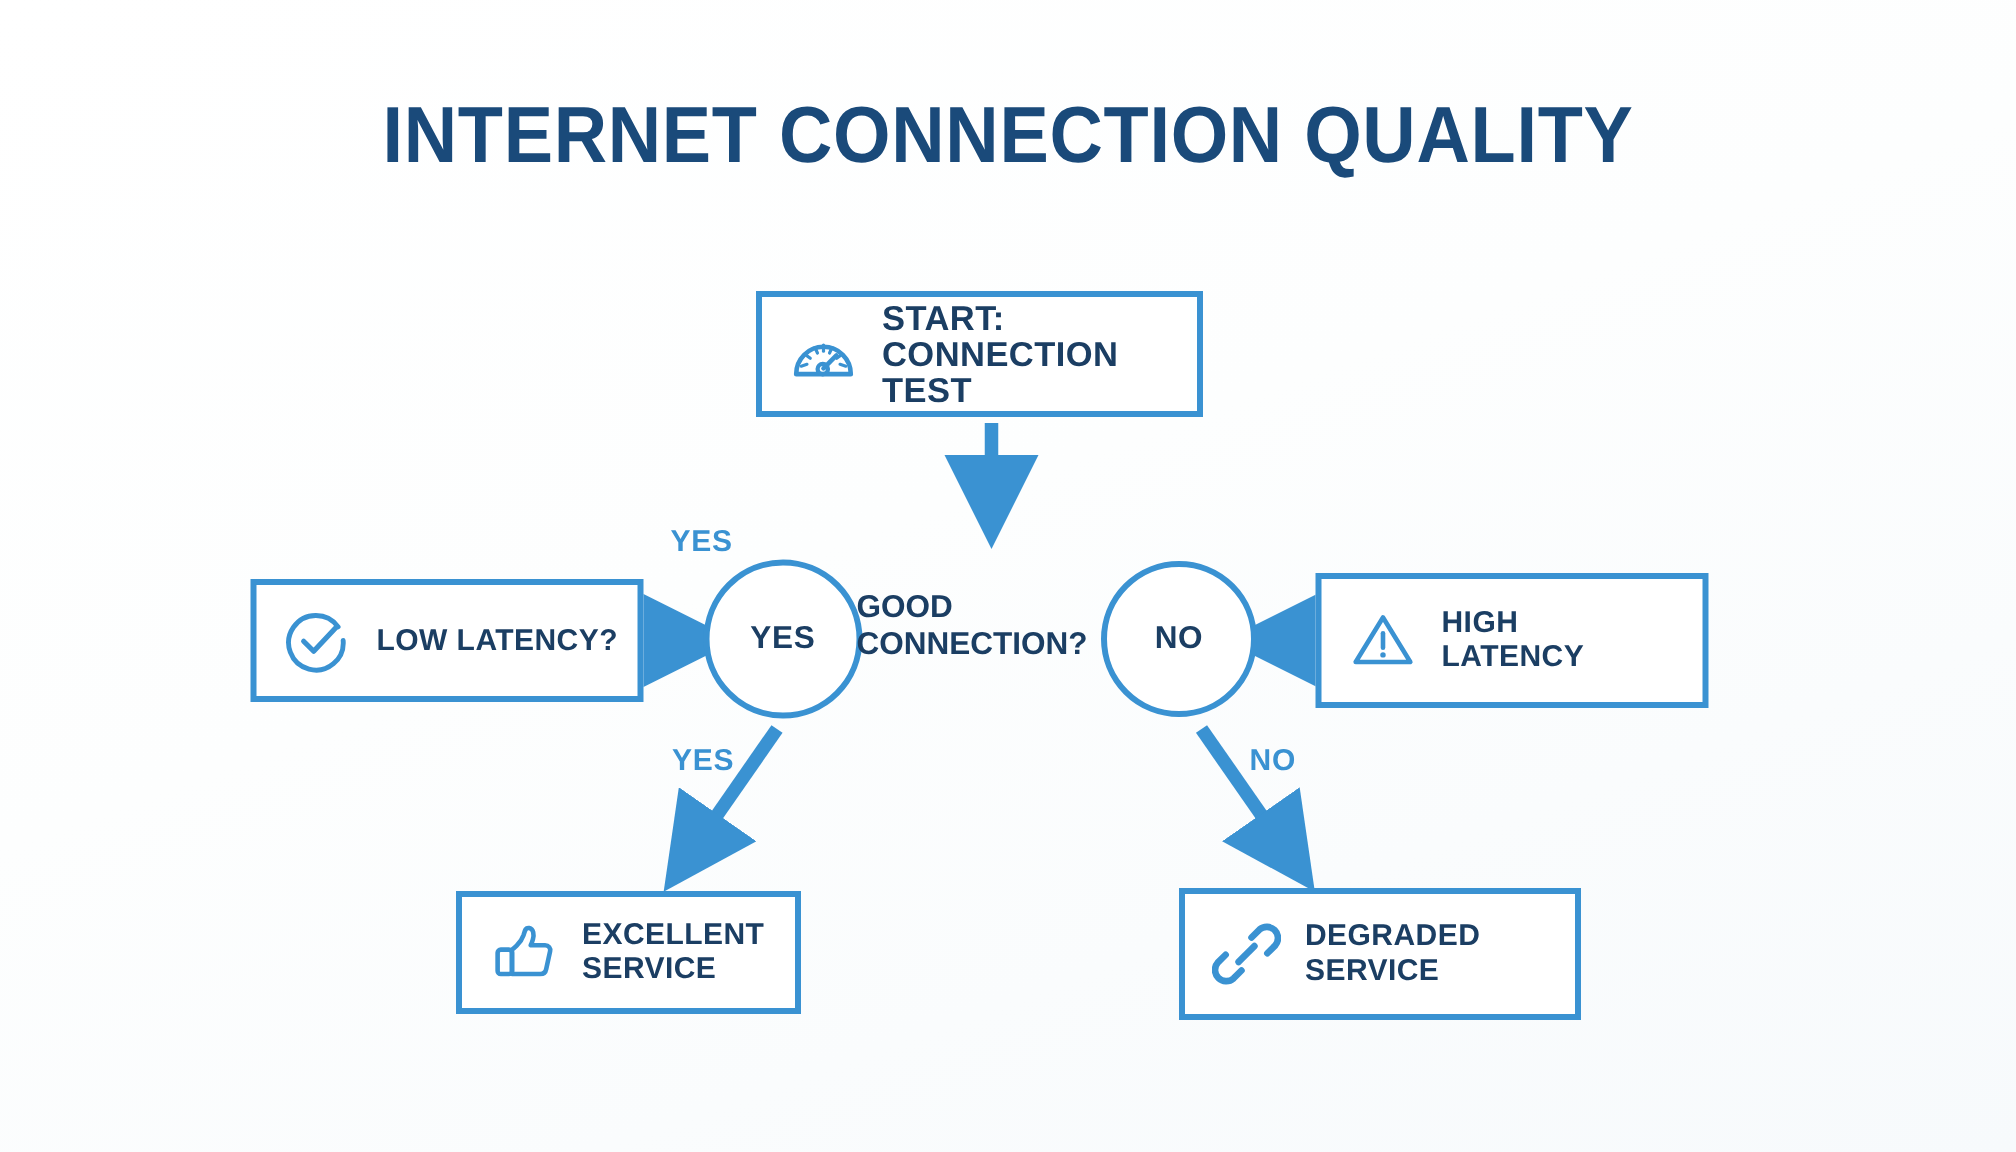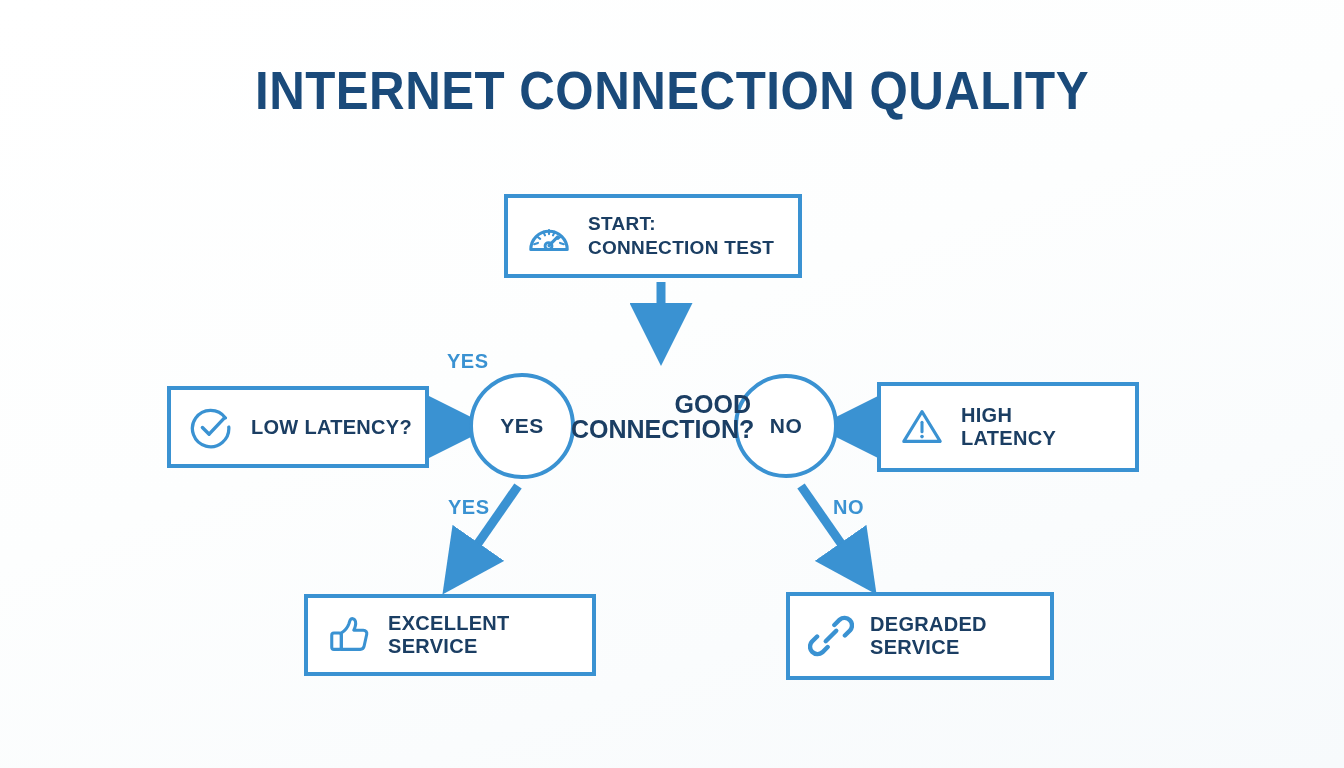--- a/index.html
+++ b/index.html
@@ -68,24 +68,24 @@
     font-size: 20px;
     line-height: 23px;
     font-weight: bold;
     color: #1b3e63;
     letter-spacing: 0.3px;
     white-space: pre-line;
     font-family: "Liberation Sans", sans-serif;
   }
 
   #box-start { left: 504px; top: 194px; width: 298px; height: 84px; }
-  #box-start .txt { font-size: 19px; line-height: 24px; }
+  #box-start .txt { font-size: 23px; line-height: 24px; }
   #box-low-latency { left: 167px; top: 386px; width: 262px; height: 82px; text-align: center; }
   #box-high-latency { left: 877px; top: 382px; width: 262px; height: 90px; }
-  #box-excellent { left: 304px; top: 594px; width: 292px; height: 82px; }
+  #box-excellent { left: 304px; top: 594px; width: 230px; height: 82px; }
   #box-degraded { left: 738px; top: 592px; width: 268px; height: 88px; margin-left: 48px; }
 
   
   .node-circle {
     position: absolute;
     box-sizing: border-box;
     border: 4px solid #3a92d2;
     border-radius: 50%;
     background: #ffffff;
     display: flex;
@@ -98,22 +98,22 @@
   }
   #circle-yes { left: 469px; top: 373px; width: 106px; height: 106px; }
   #circle-no  { left: 734px; top: 374px; width: 104px; height: 104px; }
 
   
   .center-question {
     position: absolute;
     left: 571px;
     top: 392px;
     width: 180px;
-    text-align: right;
-    font-size: 25px;
+    text-align: left;
+    font-size: 21px;
     line-height: 25px;
     font-weight: bold;
     color: #1b3e63;
     white-space: pre-line;
   }
 
   .edge-label {
     position: absolute;
     font-size: 20px;
     font-weight: bold;

